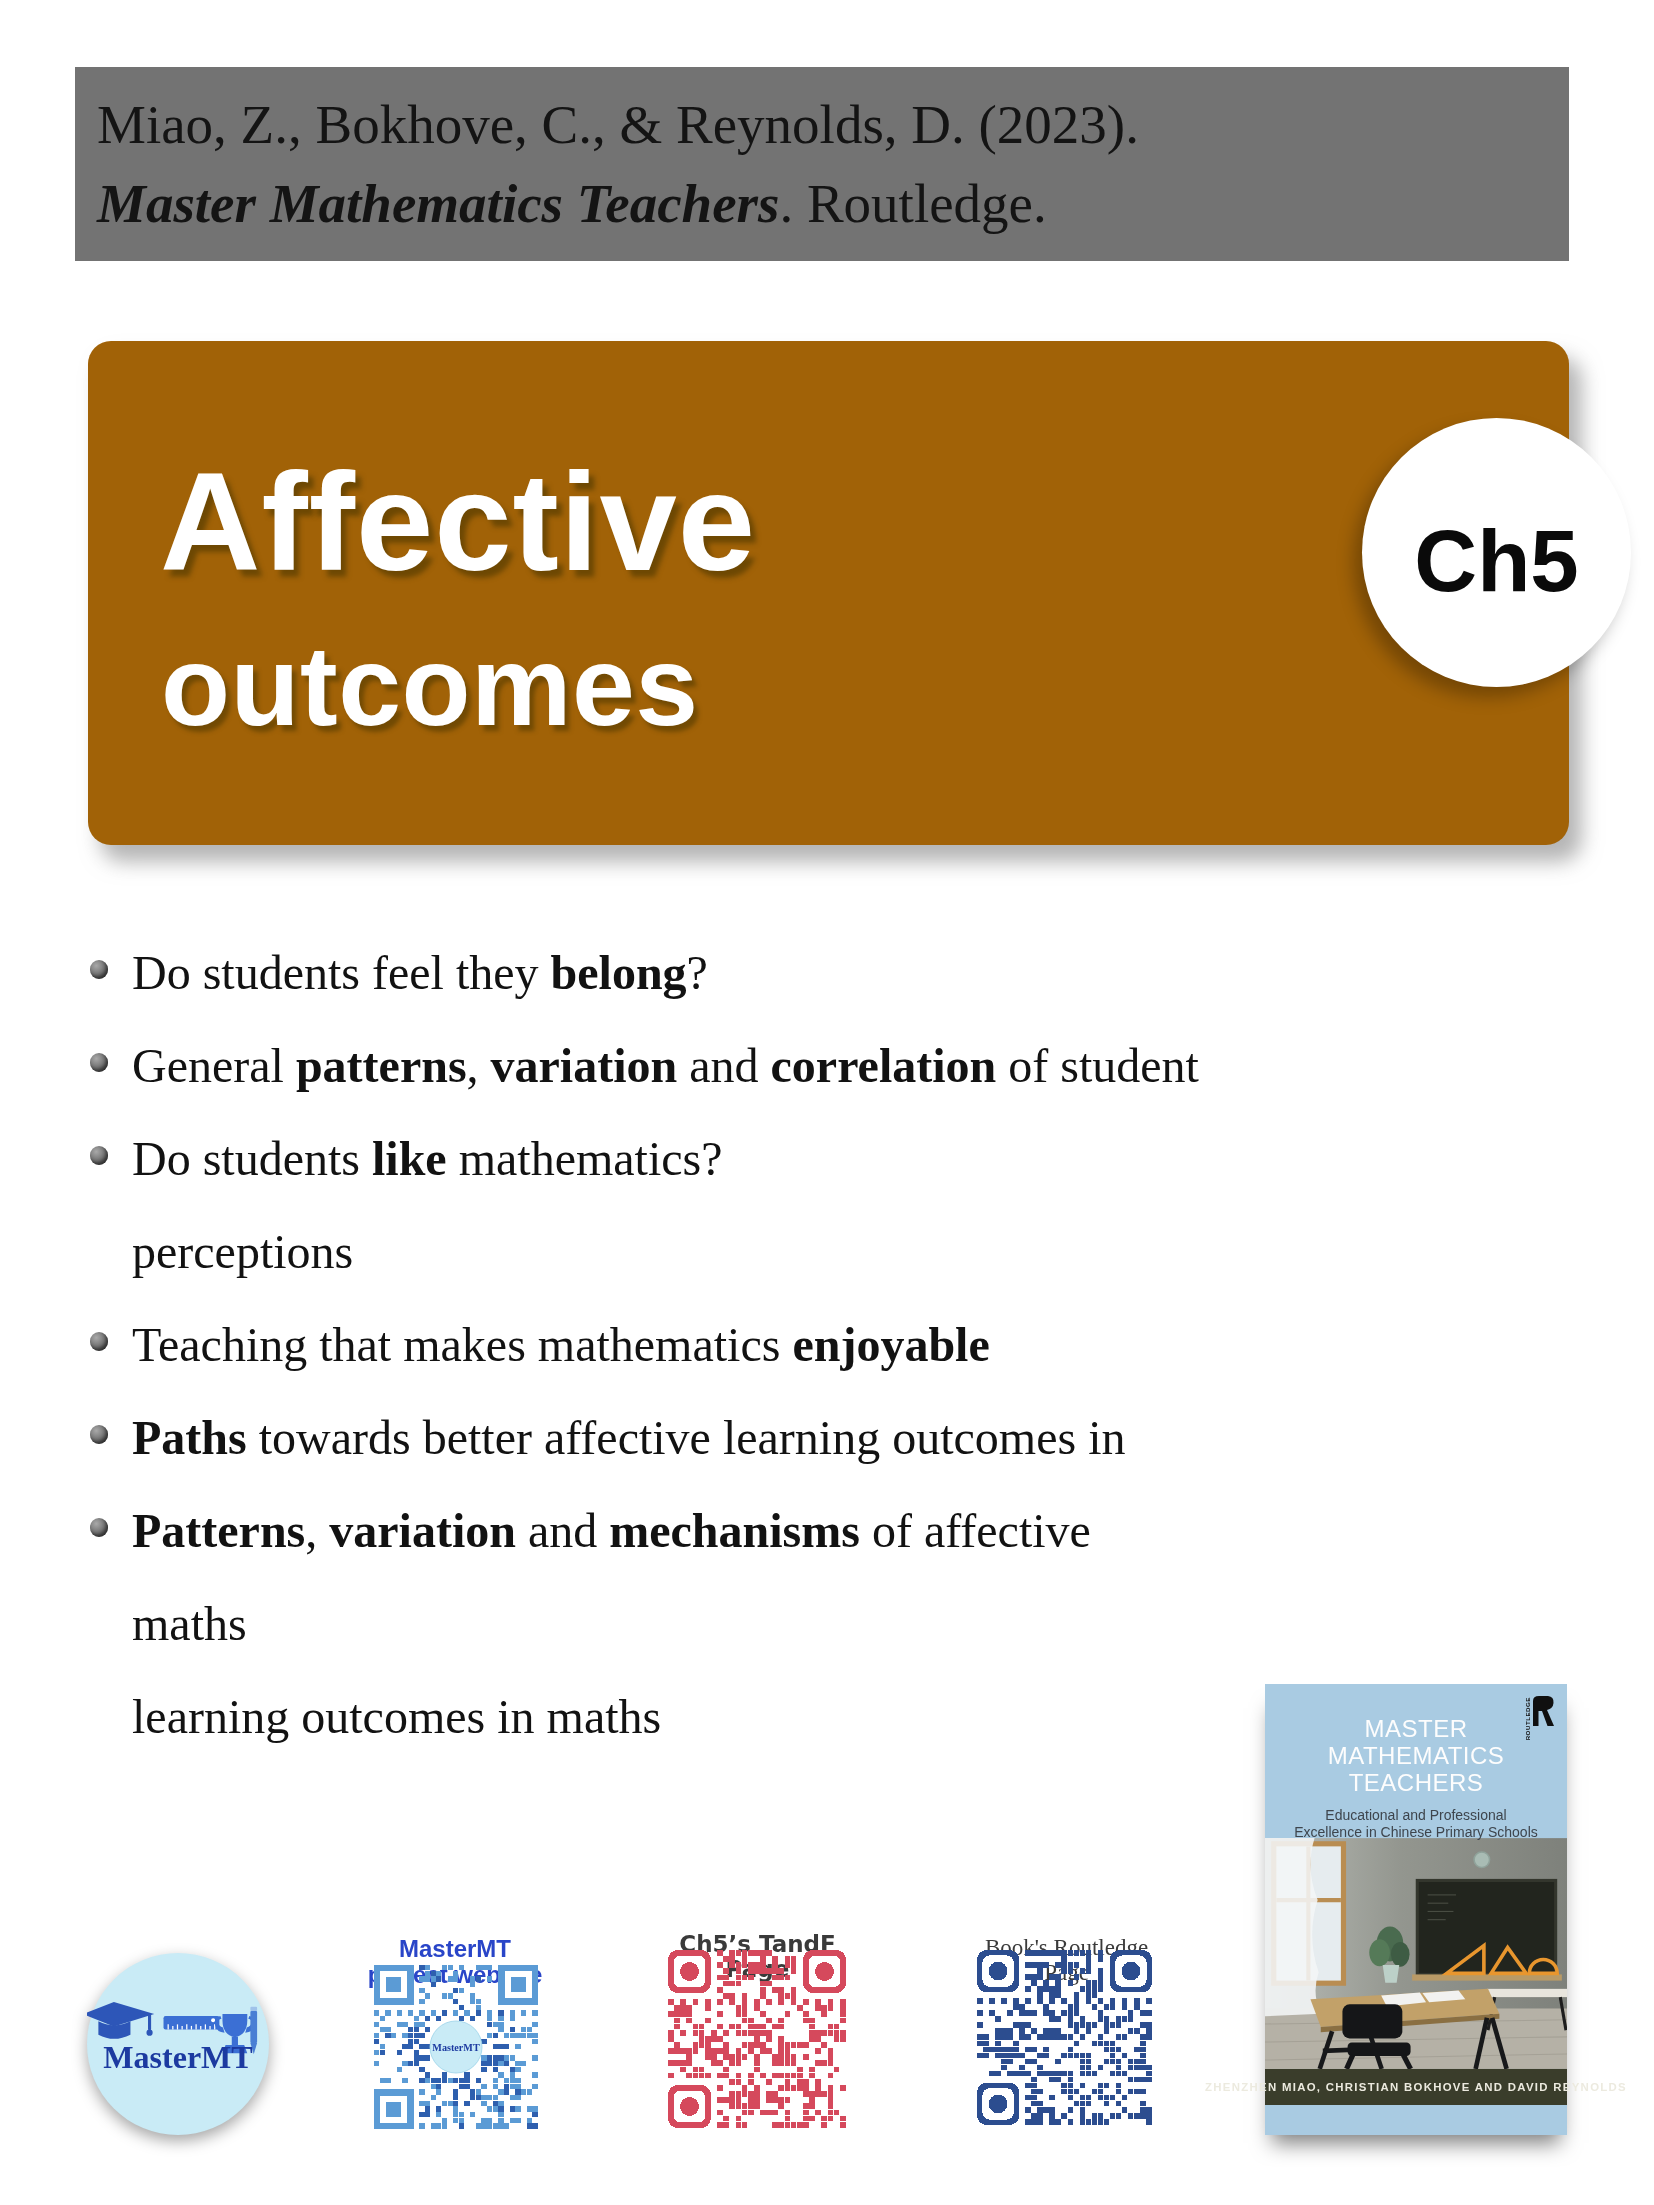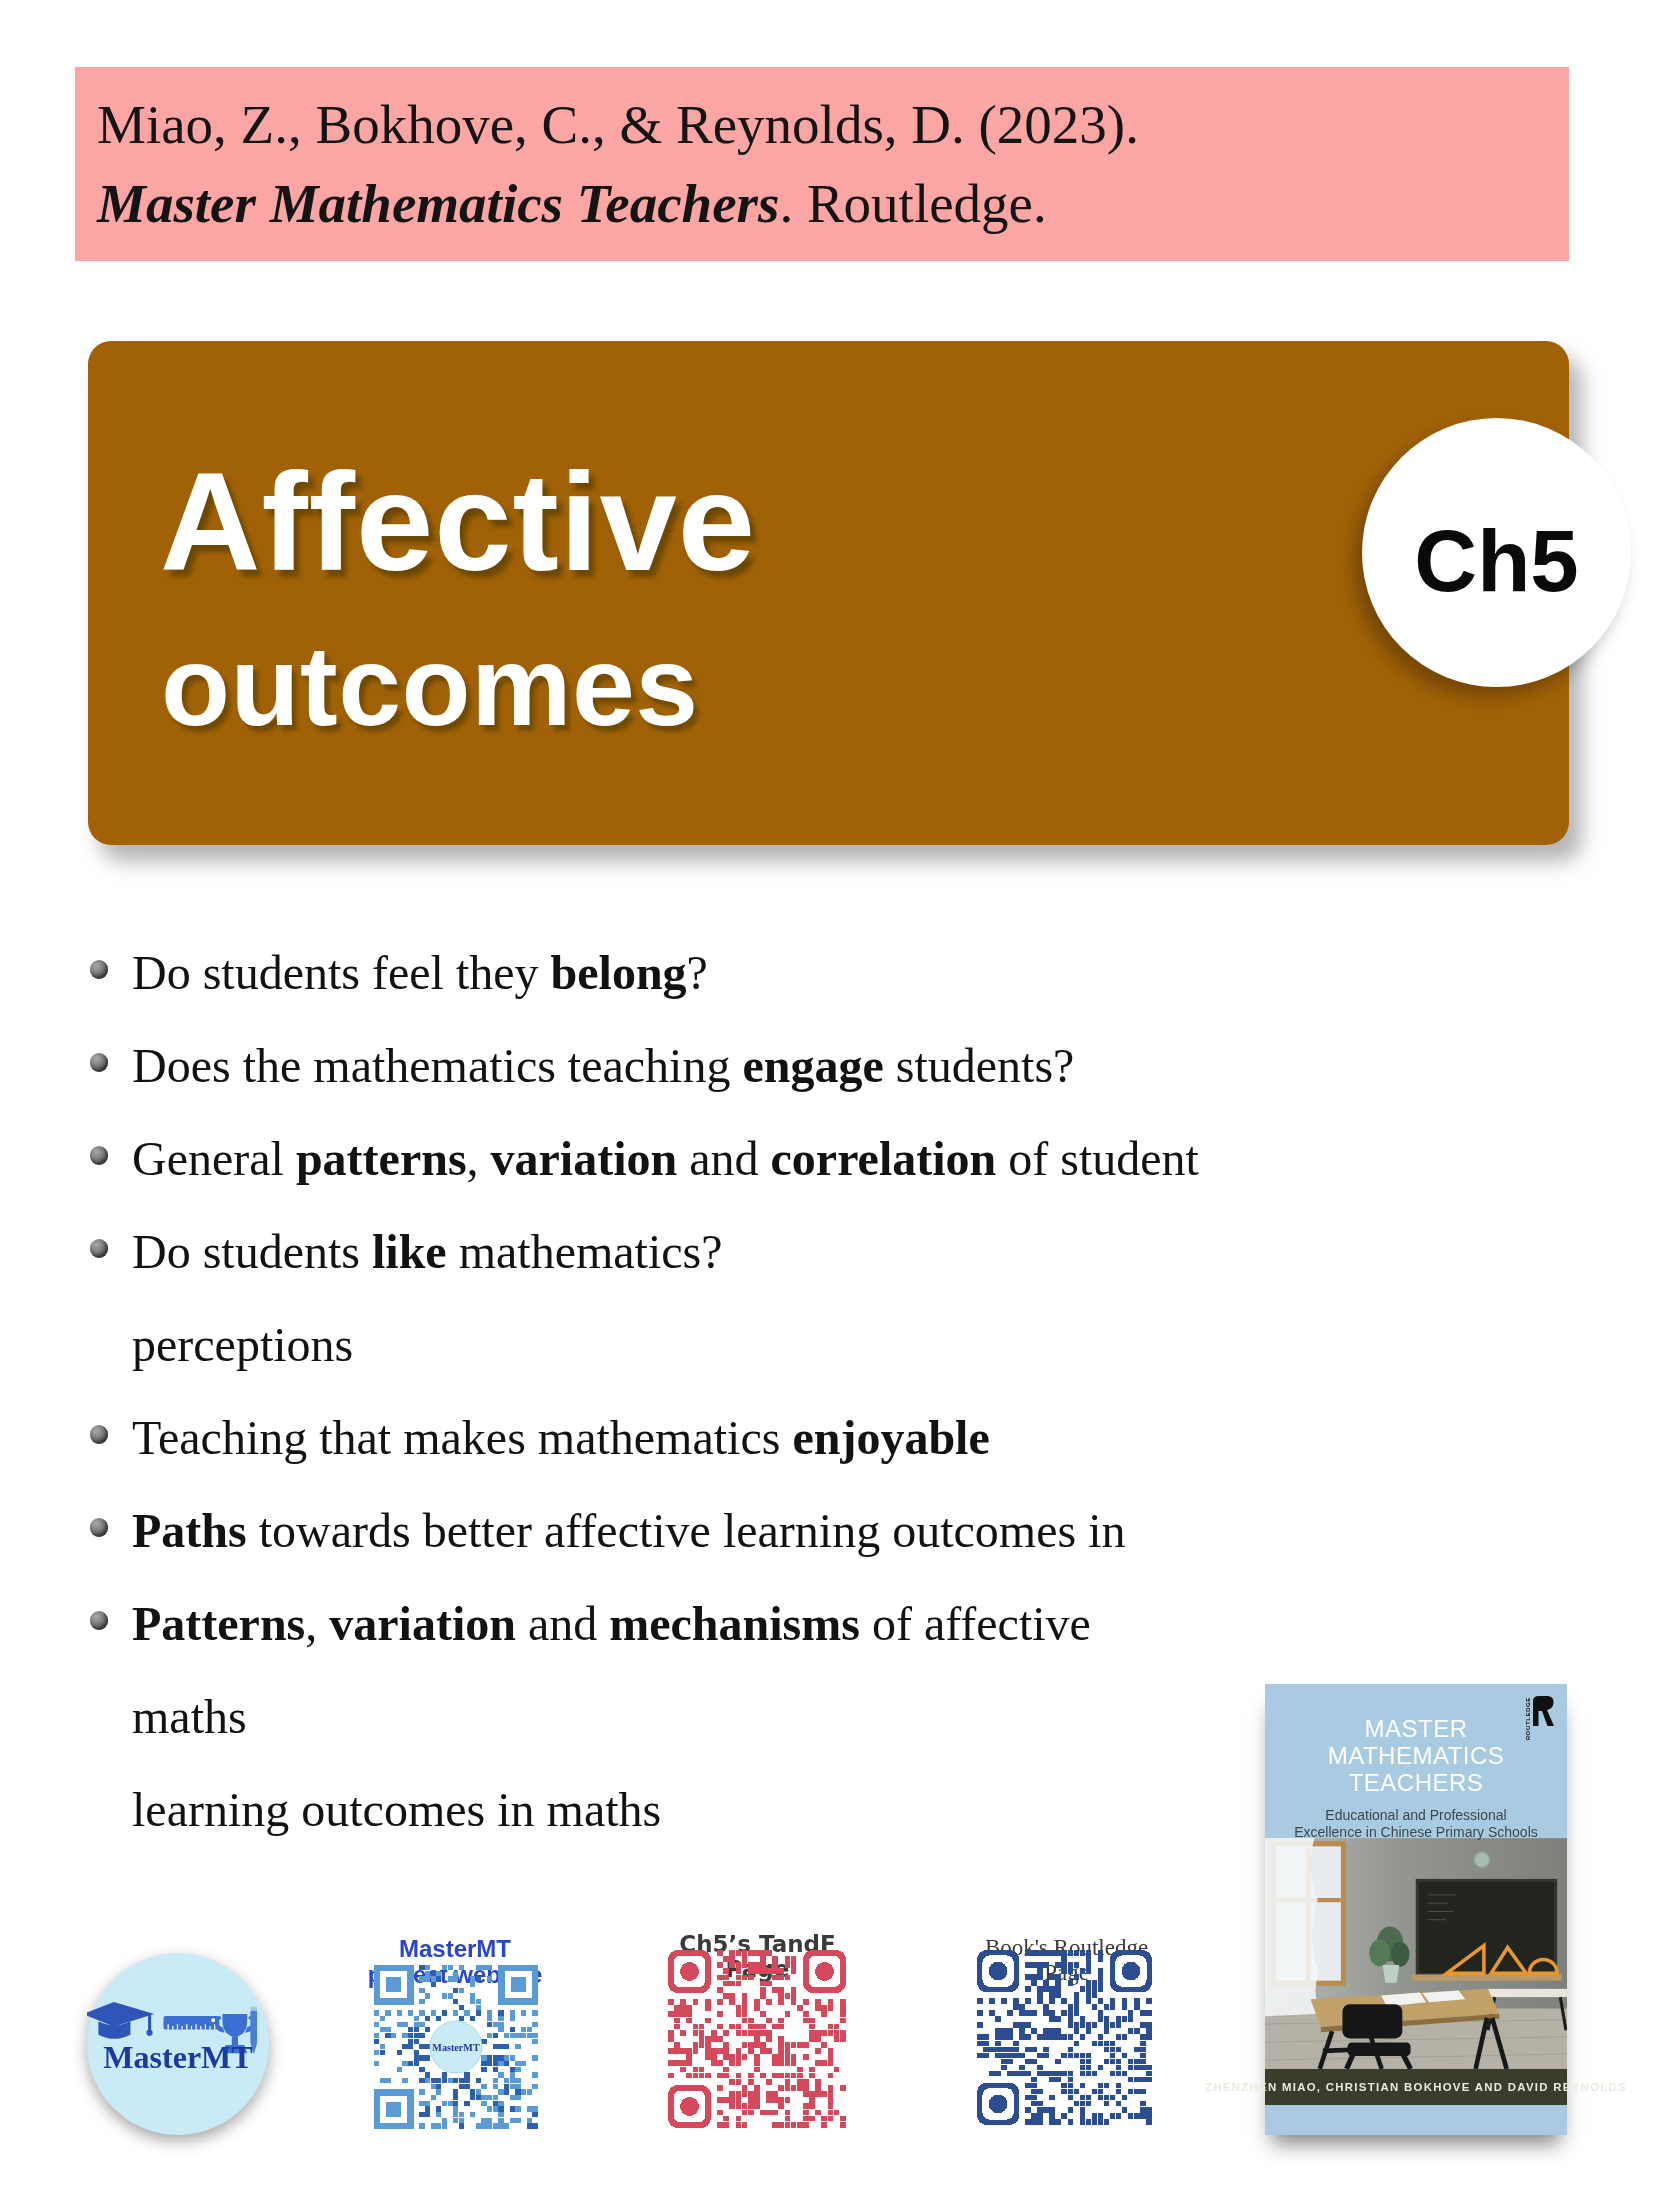--- a/index.html
+++ b/index.html
@@ -68,45 +68,39 @@
   .authors-bar{height:36px;display:flex;align-items:center;justify-content:center;}
   .authors-bar span{font-family:"Liberation Sans",sans-serif;font-size:11.4px;font-weight:700;
                     color:#eceadf;letter-spacing:1.3px;white-space:nowrap;}
   .book-strip{flex:1;}
 </style>
 </head>
 <body>
 
 <div class="page">
 
-  <div class="banner" style="background: #fca5a5;">
+  <div class="banner" style="background: #737373;">
     <div class="cit-line" style="color: rgb(20, 20, 20);">Miao, Z., Bokhove, C., &amp; Reynolds, D. (2023).</div>
     <div class="cit-line" style="color: rgb(20, 20, 20);"><span class="cit-book">Master Mathematics Teachers</span><span>. Routledge.</span></div>
   </div>
 
   <div class="hero" style="background: #a16207;">
     <div class="hero-t1">Affective</div>
     <div class="hero-t2">outcomes</div>
   </div>
   <div class="badge" style="background: rgb(255, 255, 255);">
     <span style="color: rgb(10, 10, 10);">Ch5</span>
   </div>
 
   <div class="bullets">
       <div class="b-line">
         <span class="b-icon">
           <i></i>
         </span>
         <span class="b-text"><span>Do students feel they </span><b>belong</b><span>?</span></span>
-      </div>
-      <div class="b-line">
-        <span class="b-icon">
-          <i></i>
-        </span>
-        <span class="b-text"><span>Does the mathematics teaching </span><b>engage</b><span> students?</span></span>
       </div>
       <div class="b-line">
         <span class="b-icon">
           <i></i>
         </span>
         <span class="b-text"><span>General </span><b>patterns</b><span>, </span><b>variation</b><span> and </span><b>correlation</b><span> of student</span></span>
       </div>
       <div class="b-line">
         <span class="b-icon">
           <i></i>

